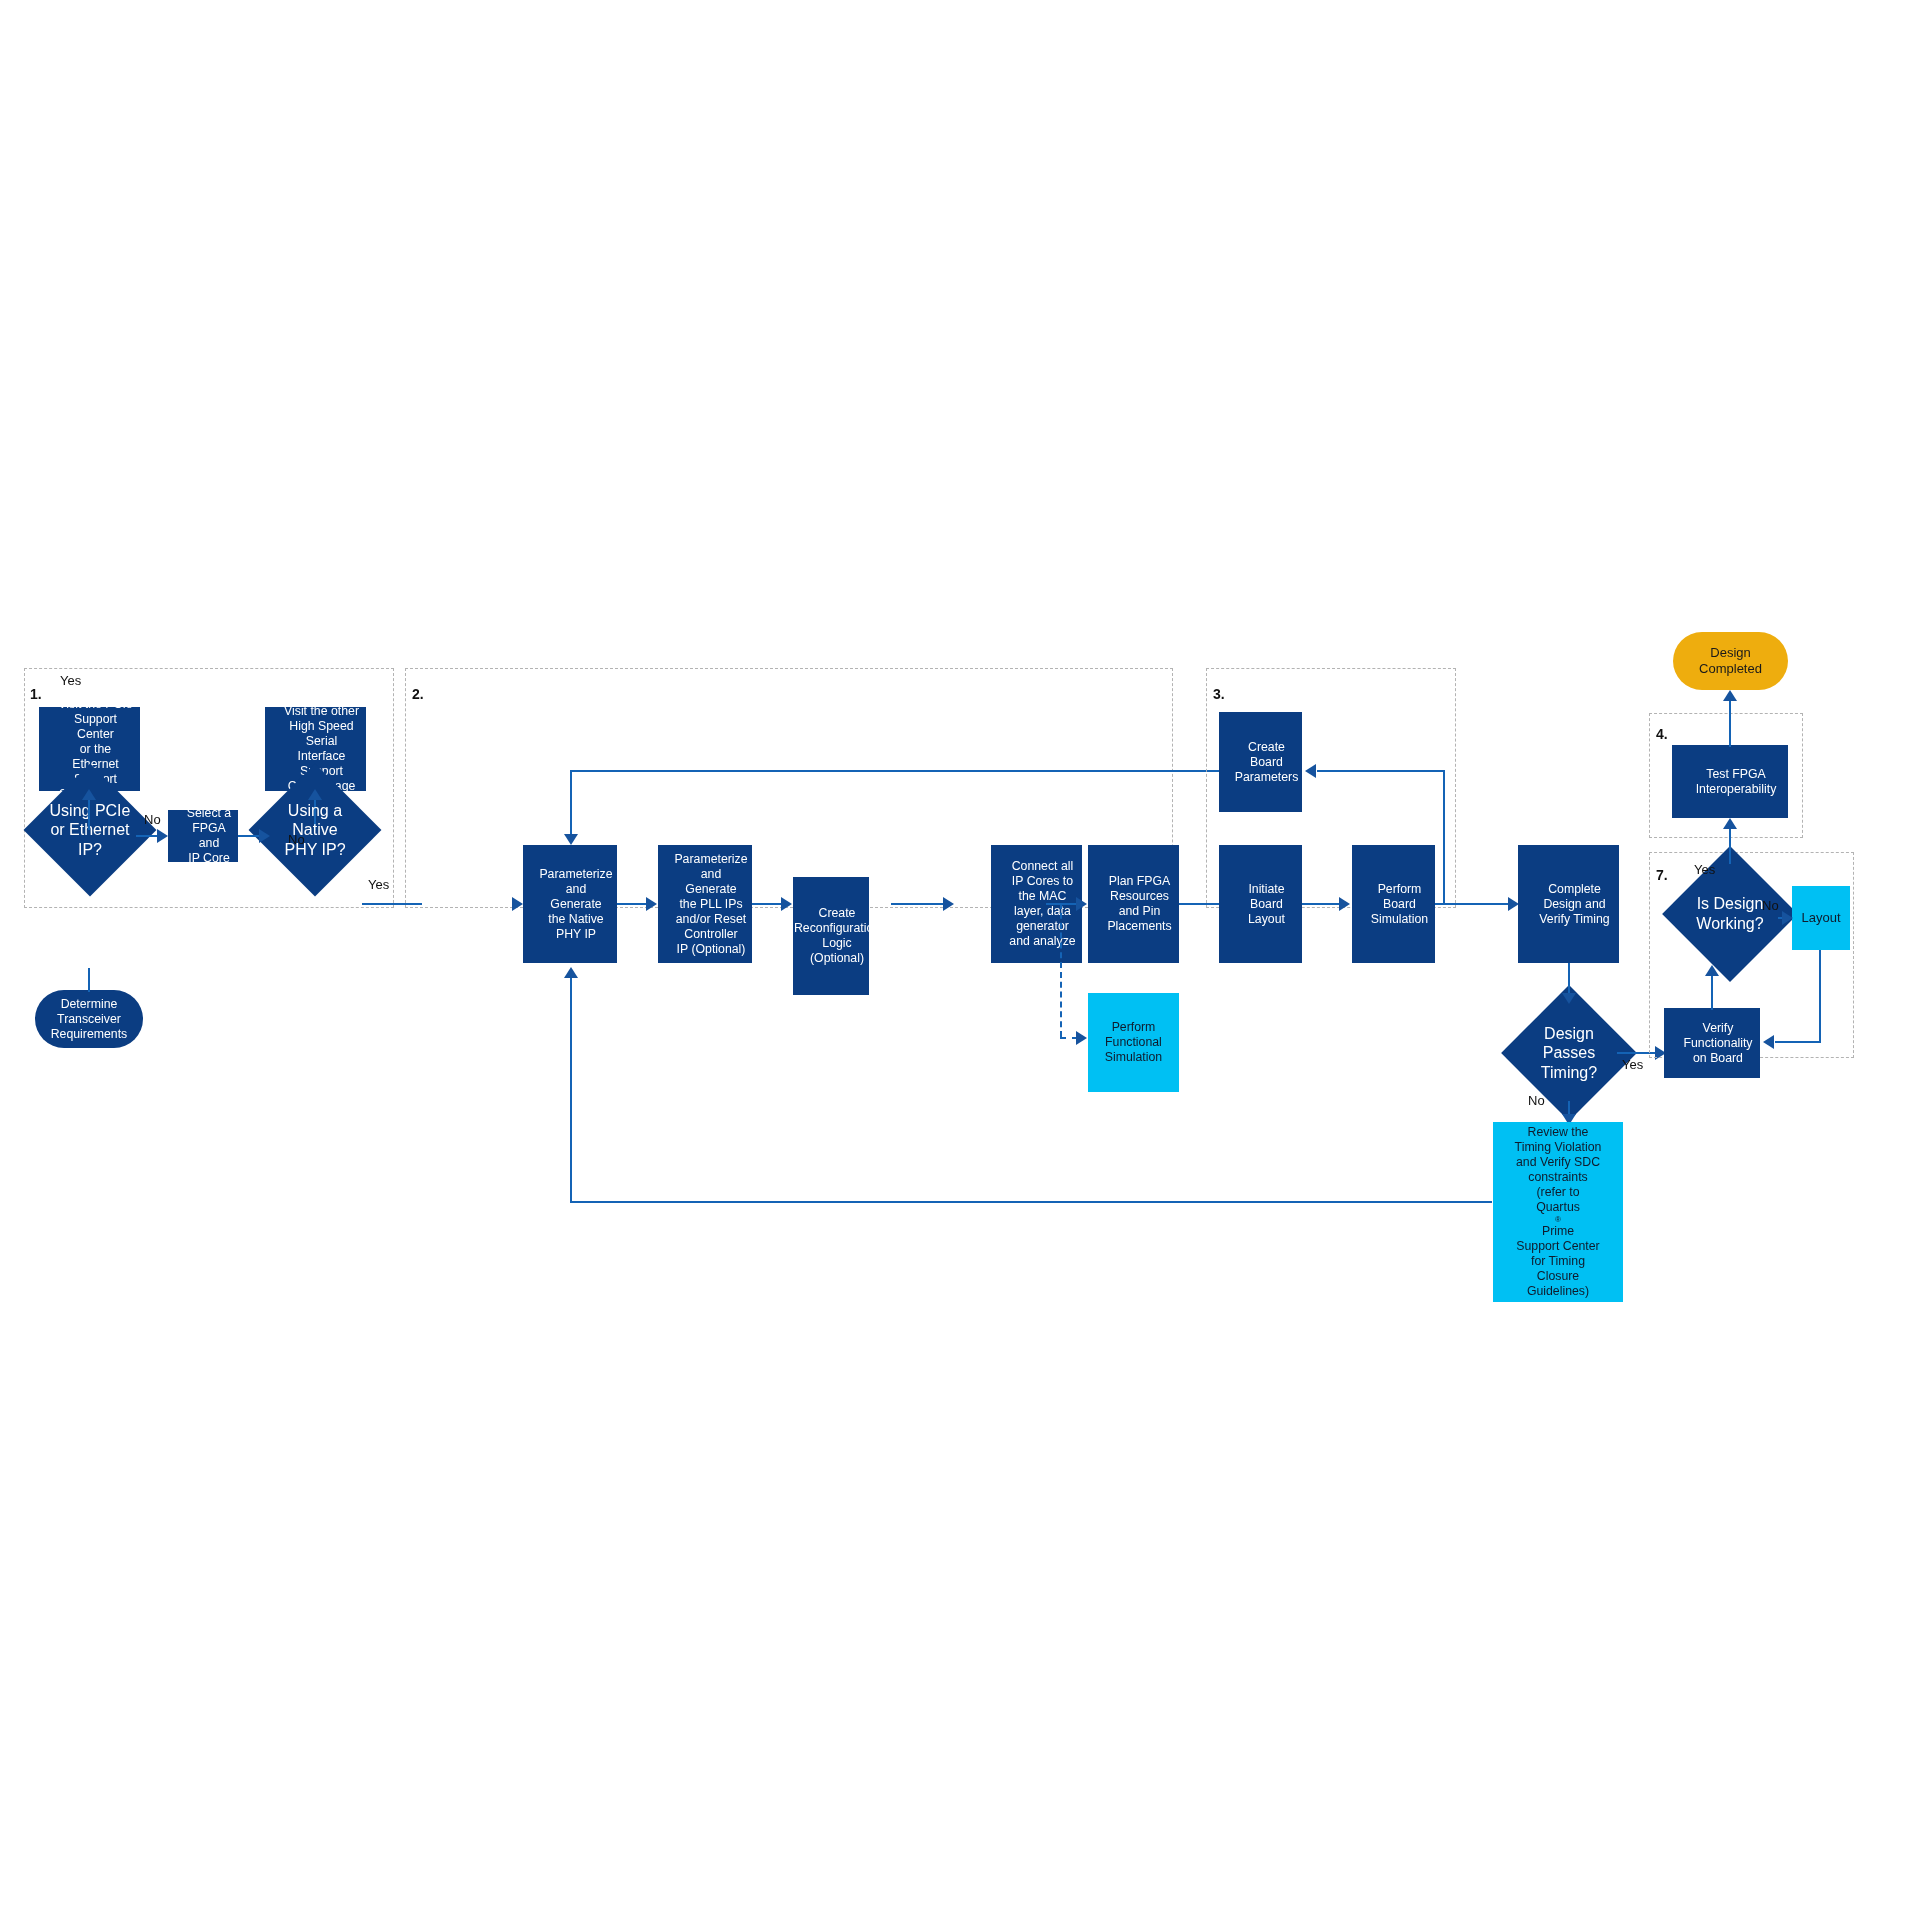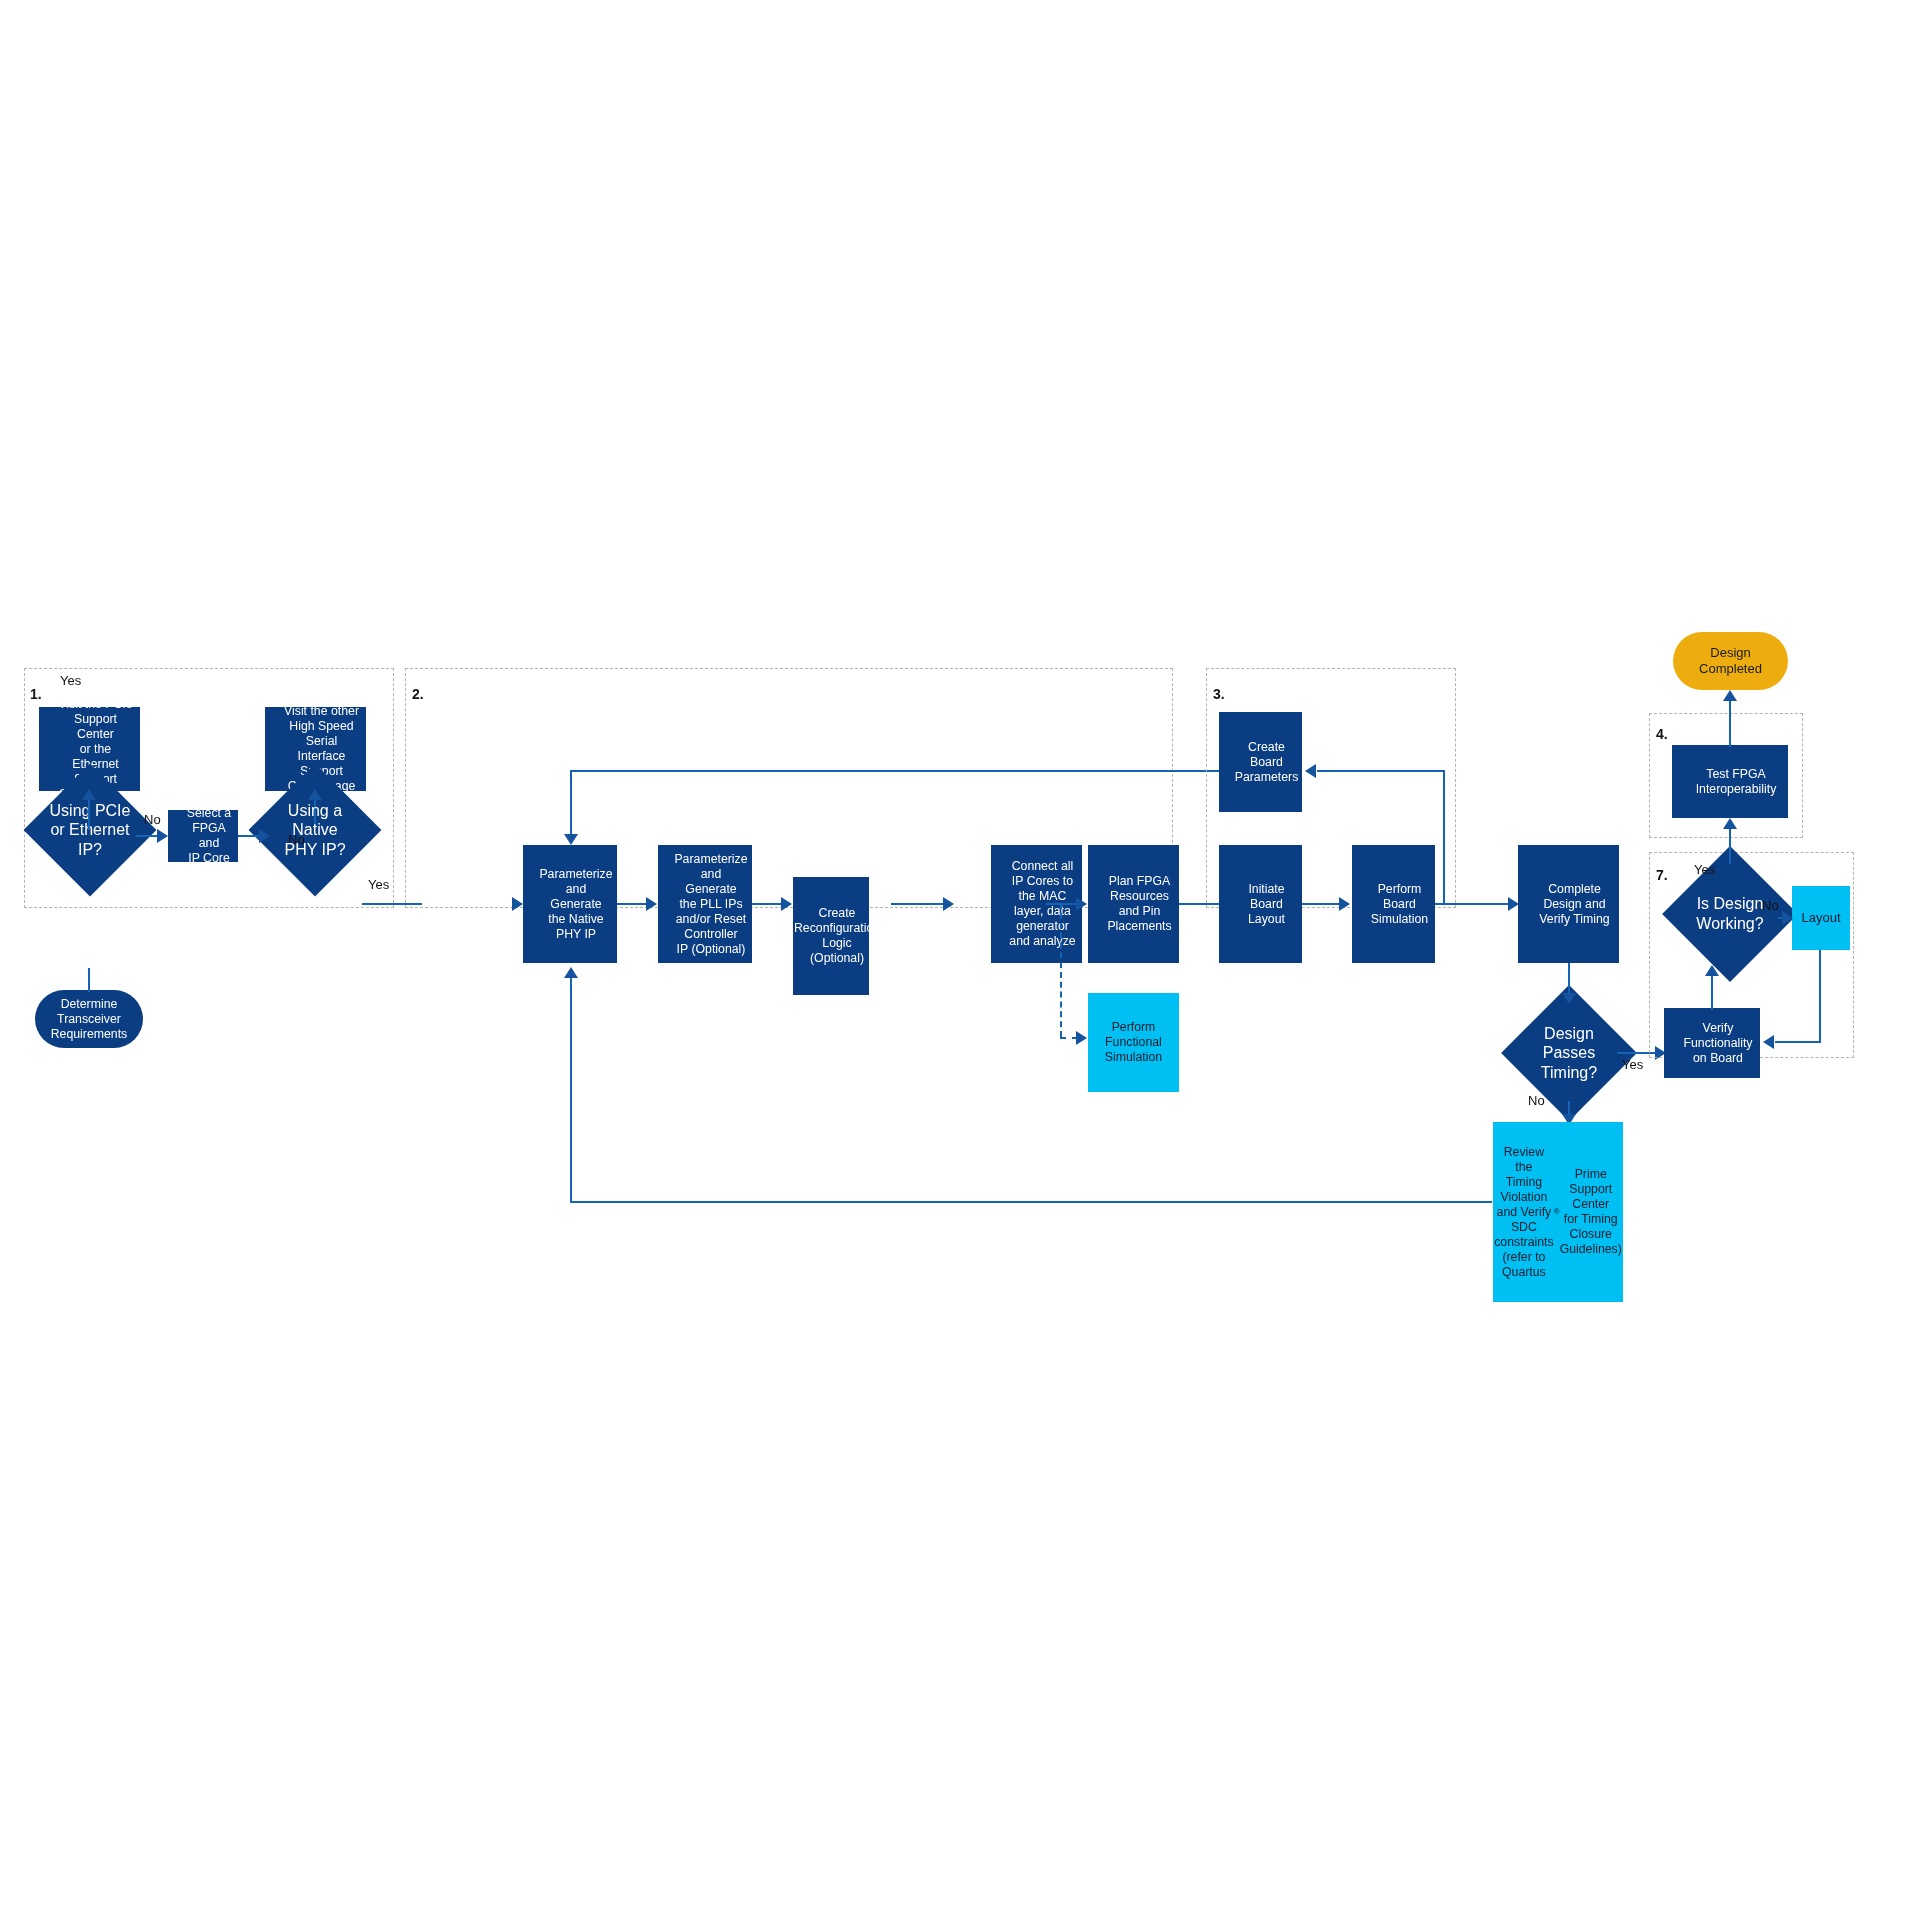--- a/index.html
+++ b/index.html
@@ -279,21 +279,21 @@
   <div class="arrow arr-d" style="left:1562px; top:993px;"></div>
 
   <div class="hline" style="left:1617px; top:1052px; width:40px;"></div>
   <div class="arrow arr-r" style="left:1655px; top:1046px;"></div>
   <div class="edge-label" style="left:1622px; top:1057px;">Yes</div>
 
   <div class="vline" style="left:1568px; top:1101px; height:18px;"></div>
   <div class="arrow arr-d" style="left:1562px; top:1114px;"></div>
   <div class="edge-label" style="left:1528px; top:1093px;">No</div>
 
-  <div class="node highlight" style="left:1493px; top:1122px; width:130px; height:180px; flex-direction:row;">
+  <div class="node highlight" style="left:1493px; top:1122px; width:130px; height:180px; flex-direction:column;">
     <span style="white-space:pre-line;">Review the
 Timing Violation
 and Verify SDC
 constraints
 (refer to
 Quartus</span><span style="font-size:0.66em; vertical-align:super;">®</span><span style="white-space:pre-line;"> Prime
 Support Center
 for Timing
 Closure
 Guidelines)</span>

